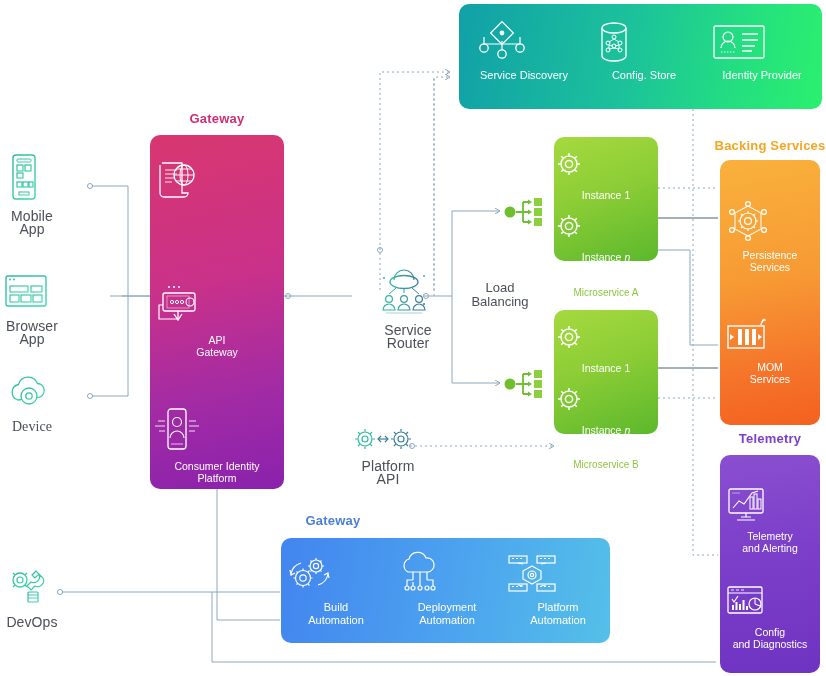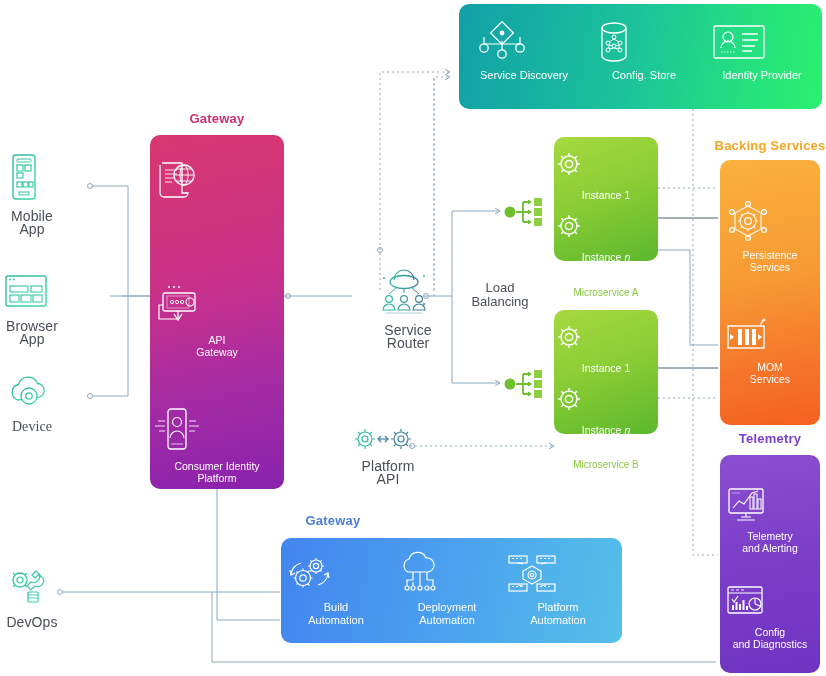--- a/index.html
+++ b/index.html
@@ -39,21 +39,20 @@
     left:720px;top:160px;width:100px;height:265px;
     background:linear-gradient(170deg,#f9b13c 0%,#f79a34 45%,#f5742a 78%,#f4611f 100%);
   }
   .panel-telemetry{
     left:720px;top:455px;width:100px;height:218px;
     background:linear-gradient(170deg,#8a4fd0 0%,#7b3fc9 45%,#6f33c2 100%);
   }
   .panel-devops{
     left:281px;top:538px;width:329px;height:105px;
     background:linear-gradient(100deg,#4285ef 0%,#4ba0ef 48%,#54c0e8 100%);
-    padding-left:12px;
   }
 
   
   .pitem{position:absolute;width:100%;text-align:center;color:#ffffff;}
   .pitem .ico{display:block;margin:0 auto;}
   .pitem .cap{display:block;margin-top:5px;font-size:10.5px;line-height:12px;color:#ffffff;}
 
   .hitem{position:absolute;text-align:center;color:#fff;}
   .hitem .cap{display:block;margin-top:5px;font-size:11px;line-height:13px;color:#fff;}
 

